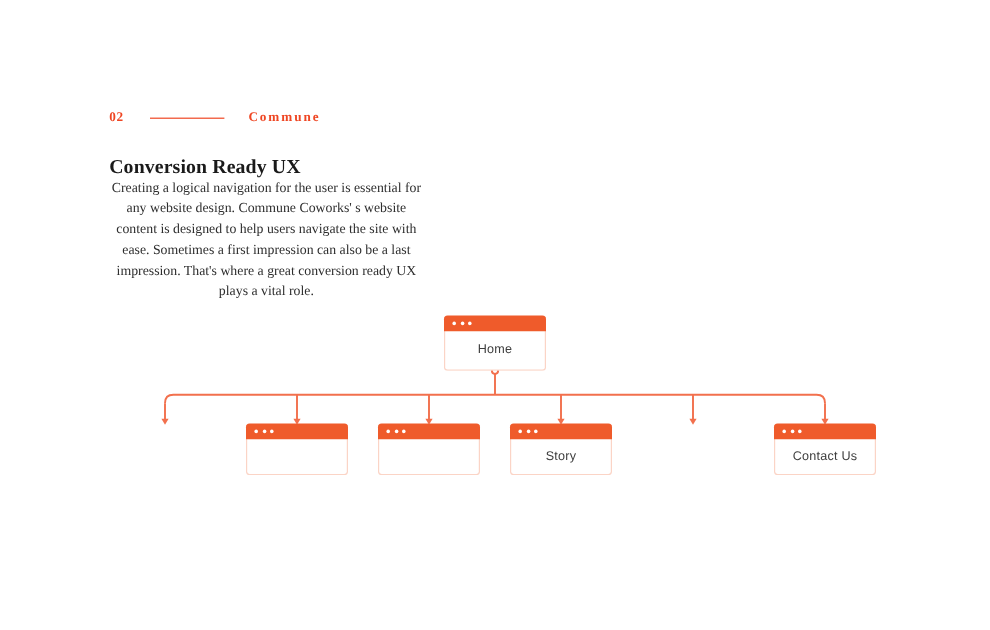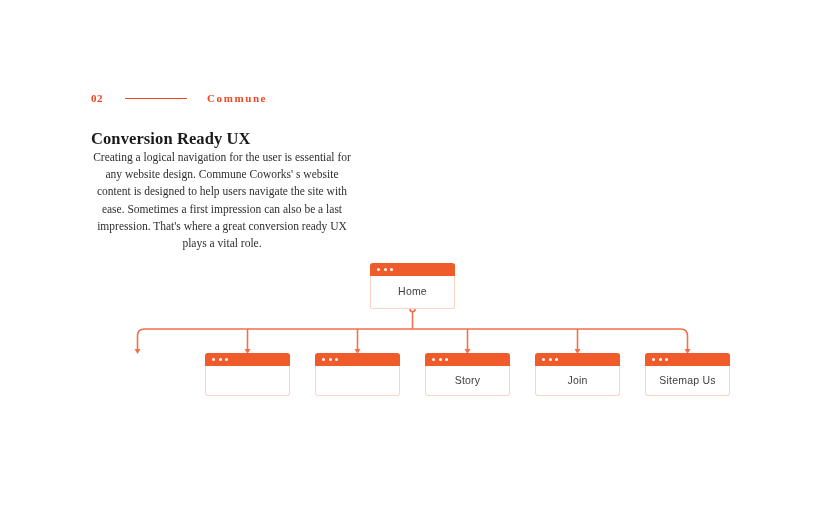--- a/index.html
+++ b/index.html
@@ -217,35 +217,25 @@
     <div class="node-bar">
       <span class="node-dot"></span>
       <span class="node-dot"></span>
       <span class="node-dot"></span>
     </div>
     <div class="node-body">
       <span class="node-label">Story</span>
     </div>
   </div>
 
-  <div class="node node-child" style="left:535px">
+
+  <div class="node node-child" style="left:645px">
     <div class="node-bar">
       <span class="node-dot"></span>
       <span class="node-dot"></span>
       <span class="node-dot"></span>
     </div>
     <div class="node-body">
-      <span class="node-label">Join</span>
-    </div>
-  </div>
-
-  <div class="node node-child" style="left:645px">
-    <div class="node-bar">
-      <span class="node-dot"></span>
-      <span class="node-dot"></span>
-      <span class="node-dot"></span>
-    </div>
-    <div class="node-body">
-      <span class="node-label">Sitemap Us</span>
+      <span class="node-label">Contact Us</span>
     </div>
   </div>
 
 </div>
 
 </body></html>

